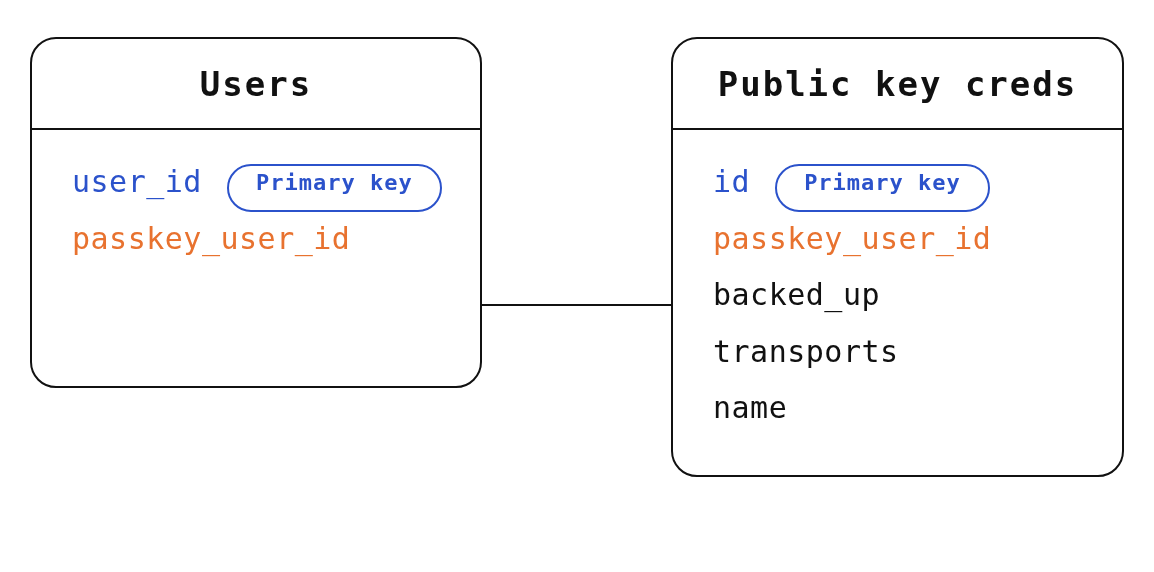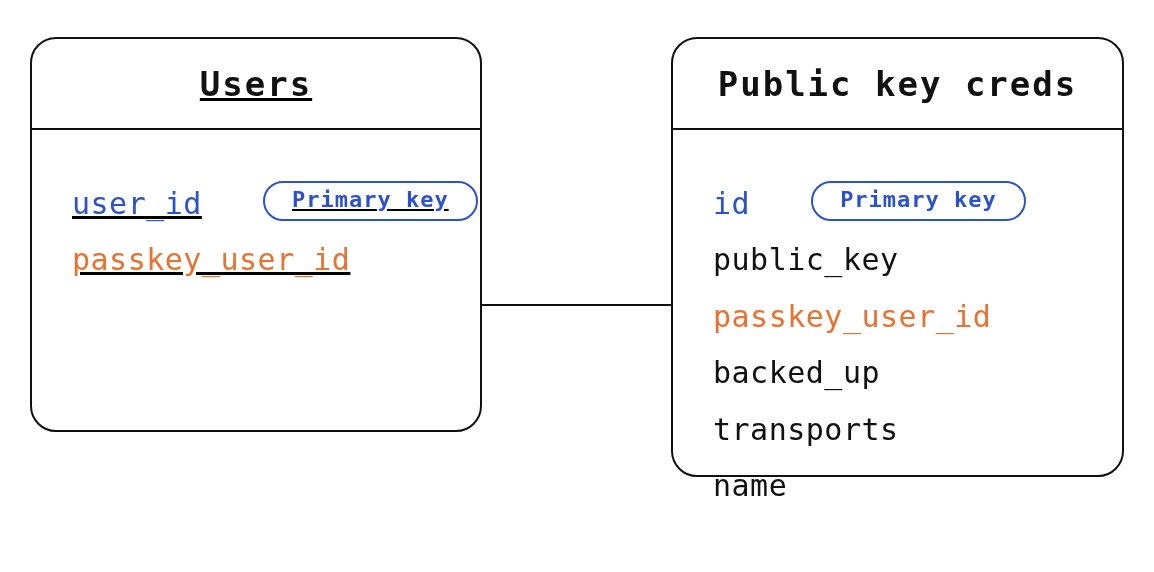--- a/index.html
+++ b/index.html
@@ -35,22 +35,21 @@
   .table {
     position: absolute;
     background: var(--background);
     border: 2px solid var(--line);
     border-radius: 26px;
   }
   .t-users {
     left: 30px;
     top: 37px;
     width: 452px;
-    height: 395px;
-    text-decoration: underline;
+    height: 351px;
   }
   .t-creds {
     left: 671px;
     top: 37px;
     width: 453px;
     height: 440px;
   }
   .table__header {
     height: 91px;
     border-bottom: 2px solid var(--line);
@@ -66,36 +65,35 @@
     white-space: nowrap;
   }
   .table__fields {
     list-style: none;
     margin: 0;
     padding: 34px 0 0 40px;
   }
   .field {
     height: 56.5px;
     display: flex;
-    align-items: flex-end;
-    gap: 36px;
+    align-items: flex-start;
   }
   .field__name {
     font-size: 30px;
     letter-spacing: 0.5px;
     color: var(--ink);
     white-space: nowrap;
   }
   .c-blue { color: var(--blue); }
   .c-orange { color: var(--orange); }
   .badge {
     display: inline-flex;
     align-items: center;
     margin-left: 25px;
-    padding: 6px 27px 8px;
+    padding: 6px 27px 16px;
     border: 2px solid var(--blue);
     border-radius: 999px;
     color: var(--blue);
     font-size: 22px;
     font-weight: bold;
     letter-spacing: 1px;
     line-height: 1;
     white-space: nowrap;
   }
 </style>
@@ -124,23 +122,20 @@
   <section class="table t-creds">
     <header class="table__header">
       <div class="table__title">Public key creds</div>
     </header>
     <ul class="table__fields">
       <li class="field">
         <span class="field__name c-blue">id</span>
         <span class="badge">Primary key</span>
       </li>
       <li class="field">
-        <span class="field__name">public_key</span>
-      </li>
-      <li class="field">
         <span class="field__name c-orange">passkey_user_id</span>
       </li>
       <li class="field">
         <span class="field__name">backed_up</span>
       </li>
       <li class="field">
         <span class="field__name">transports</span>
       </li>
       <li class="field">
         <span class="field__name">name</span>

